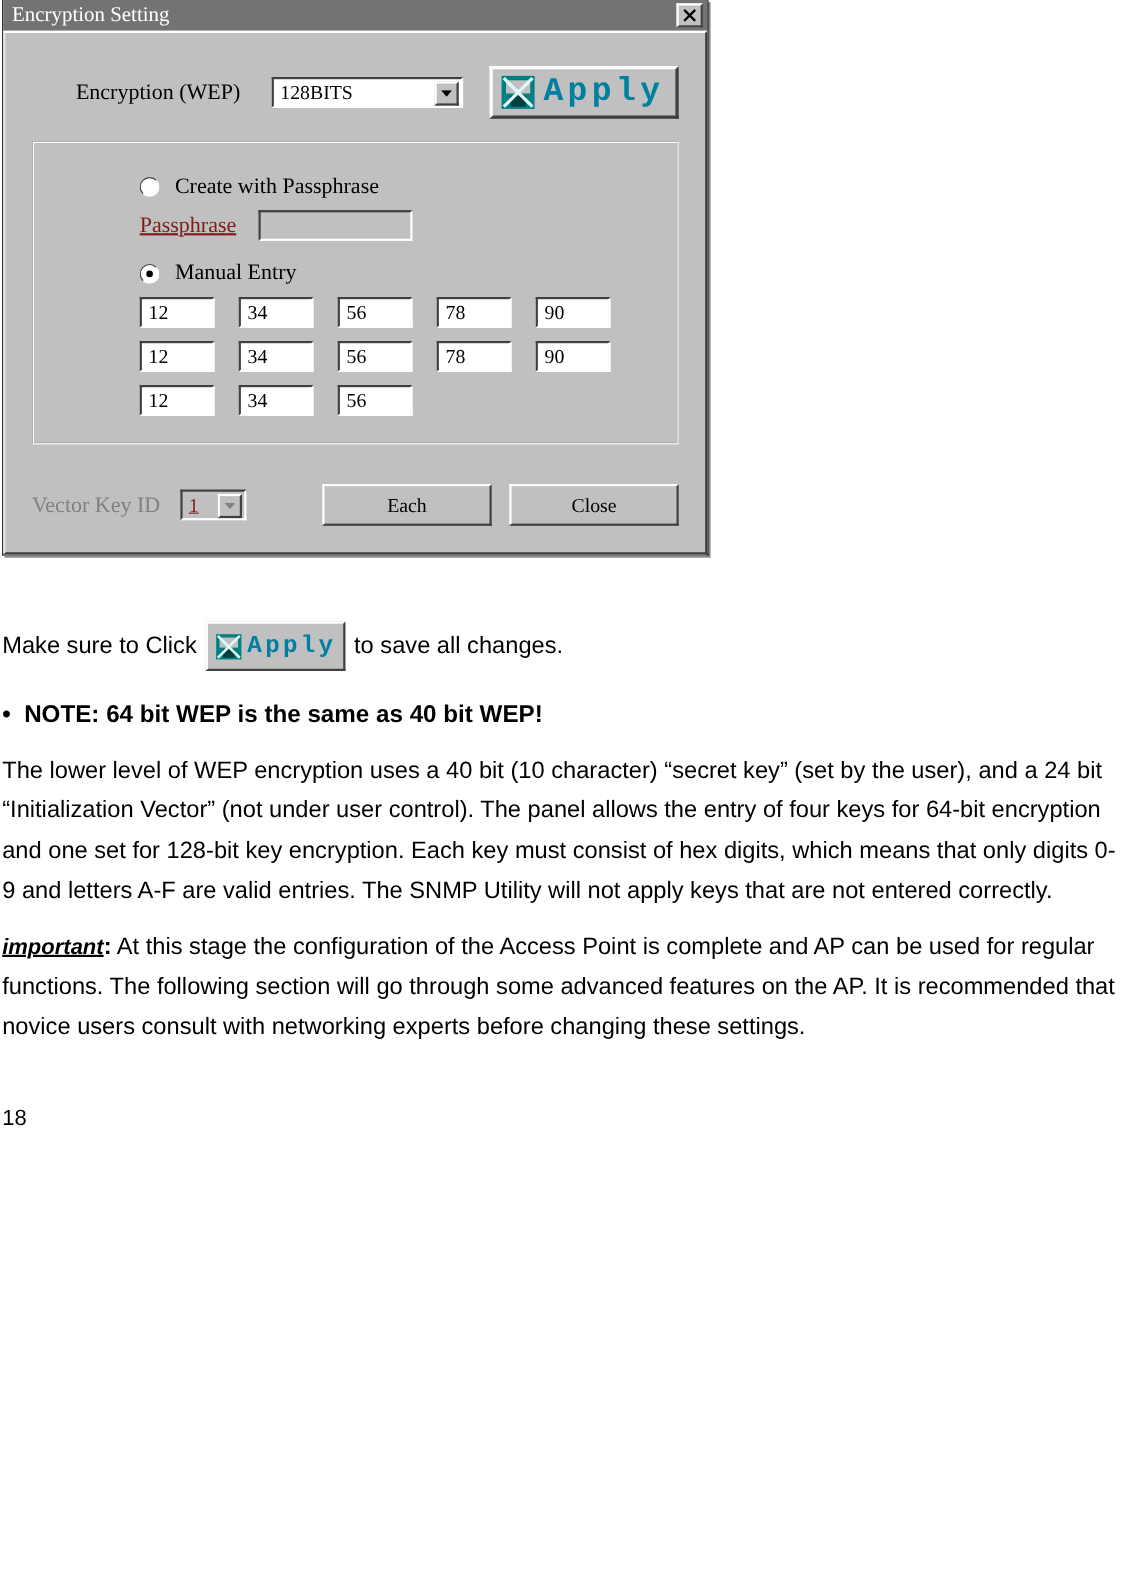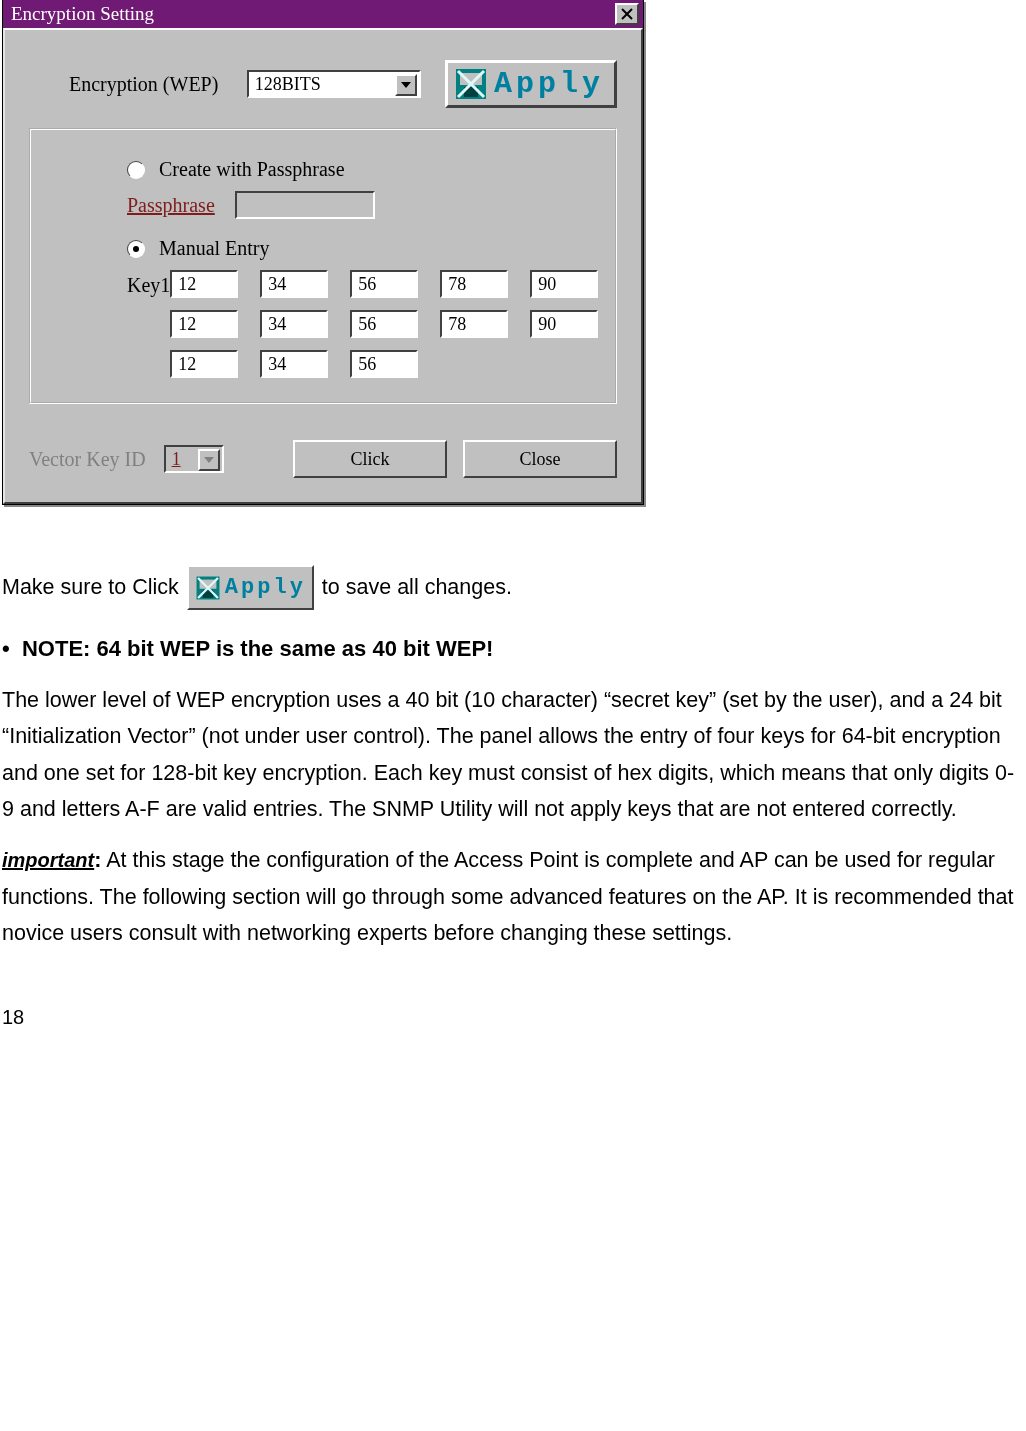--- a/index.html
+++ b/index.html
@@ -16,21 +16,21 @@
   
   .dialog {
     width: 640px;
     border: 1px solid #000;
     border-top: none;
     box-shadow: 2px 2px 0 #888;
     position: relative;
     margin: 0 0 0 2px;
   }
   .titlebar {
-    background: #701a75; 
+    background: #737373; 
     color: #fff;
     height: 28px;
     display: flex;
     align-items: center;
     padding: 0 4px 0 8px;
     font-family: "Times New Roman", serif;
     font-size: 19px;
   }
   .titlebar-text { flex: 1; }
   .close-btn {
@@ -231,21 +231,20 @@
         <div class="sunken disabled passphrase-input"></div>
       </div>
       <div class="radio-row">
         <div class="radio">
               <div class="dot"></div>
             </div>
         <span>Manual Entry</span>
       </div>
 
       <div class="key-grid">
-        <div class="key-label">Key1</div>
         <div class="boxes">
           <div class="box-row">
             <div class="sunken small-inp">
                   <span>12</span>
                 </div>
             <div class="sunken small-inp">
                   <span>34</span>
                 </div>
             <div class="sunken small-inp">
                   <span>56</span>
@@ -294,21 +293,21 @@
       <div class="sunken disabled combo mini-combo">
         <span class="disabled-text">1</span>
         <div class="combo-btn">
           <svg width="10" height="6" viewBox="0 0 10 6">
                 <path d="M0 0 L10 0 L5 6 Z" fill="#808080"></path>
               </svg>
         </div>
       </div>
       <div class="spacer"></div>
       <div class="bottom-btn">
-            <span>Click</span>
+            <span>Each</span>
           </div>
       <div class="bottom-btn">
             <span>Close</span>
           </div>
     </div>
   </div>
 </div>
 
 <div class="doc">
   <div class="click-line">

